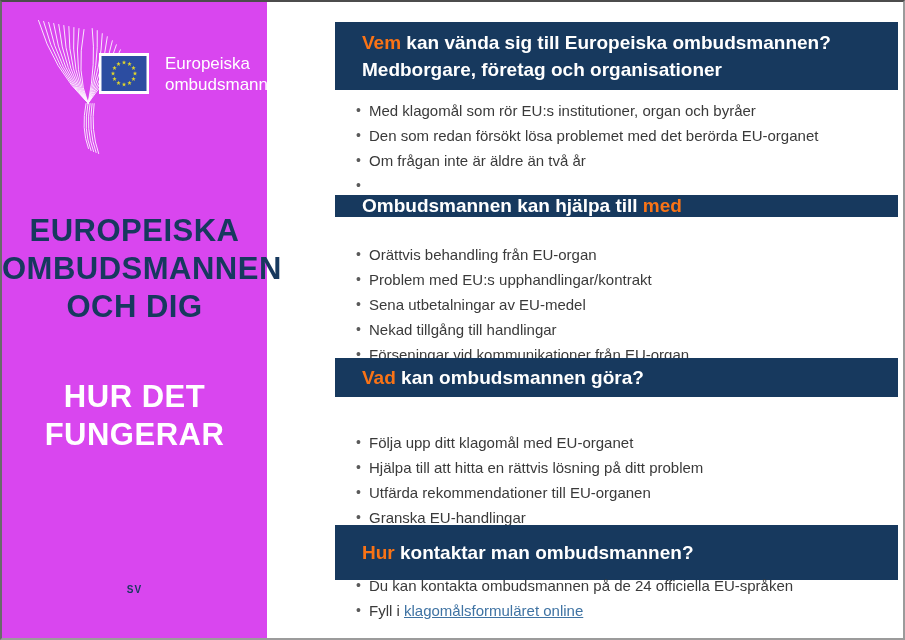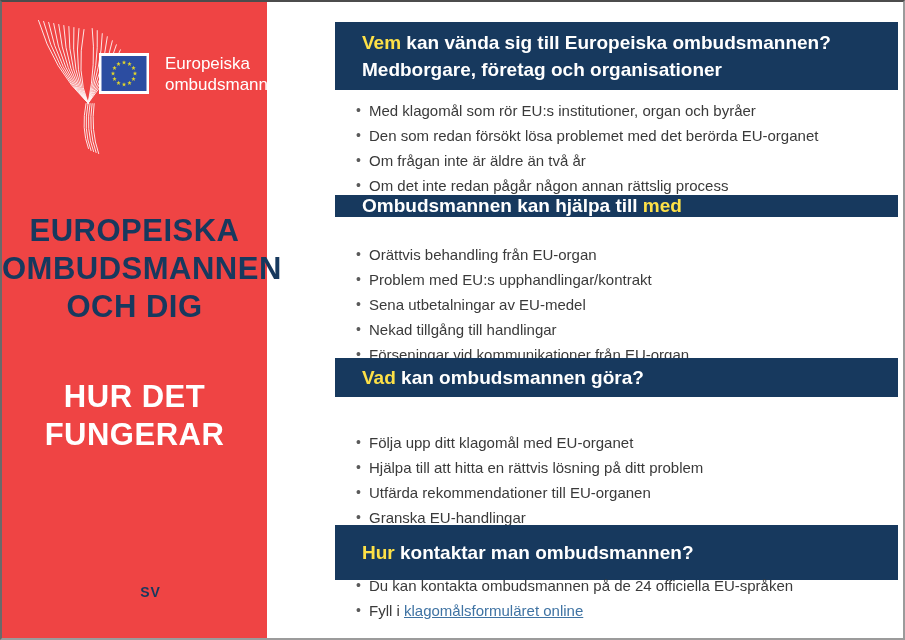--- a/index.html
+++ b/index.html
@@ -12,54 +12,54 @@
     width:905px; height:640px;
     background:#ffffff;
     border:2px solid #9b9b9b;
     border-top-color:#4c4c4c;
     border-left-color:#6a6a6a;
     overflow:hidden;
   }
   
   .sidebar {
     position:absolute; left:0; top:0; width:265px; height:100%;
-    background:#ef4444;
+    background:#d946ef;
   }
   .feather { position:absolute; left:33px; top:14px; width:92px; height:142px; }
   .flag    { position:absolute; left:97px; top:51px; width:50px; height:41px; }
   .logo-text {
     position:absolute; left:163px; top:51px;
     color:#ffffff; font-size:17px; line-height:21px; font-weight:400;
   }
   .side-title {
     position:absolute; left:0; top:210px; width:100%;
     text-align:center; color:#17395E;
     font-size:31px; line-height:38px; font-weight:bold;
     letter-spacing:0.5px;
   }
   .side-subtitle {
     position:absolute; left:0; top:376px; width:100%;
     text-align:center; color:#ffffff;
     font-size:31px; line-height:38px; font-weight:bold;
     letter-spacing:0.5px;
   }
   .lang-code {
-    position:absolute; left:16px; top:582px; width:100%;
+    position:absolute; left:0; top:582px; width:100%;
     text-align:center; color:#17395E;
-    font-size:14px; font-weight:bold; letter-spacing:1px;
+    font-size:10px; font-weight:bold; letter-spacing:1px;
   }
   
   .content { position:absolute; left:320px; top:0; right:0; bottom:0; background:#ffffff; }
   .bar {
     position:absolute; left:13px; right:5px;
     background:#17395E; color:#ffffff;
     font-size:19px; font-weight:bold;
     padding-left:27px;
   }
-  .bar .acc { color:#fde047;margin-top:13px; }
+  .bar .acc { color:#f97316;margin-top:13px; }
   .bar.two-line { line-height:27px; padding-top:7px; }
   .bar.one-line { display:flex; align-items:center; }
   .blist {
     position:absolute; left:13px; right:5px;
     list-style:none;
   }
   .blist li {
     font-size:15px; line-height:25px; color:#3A3A3A;
     padding-left:34px; position:relative;
   }
@@ -148,21 +148,21 @@
   <div class="content">
 
     <div class="bar two-line" style="top:20px;height:68px;">
       <div><span class="acc">Vem</span><span> kan vända sig till Europeiska ombudsmannen?</span></div>
       <div>Medborgare, företag och organisationer</div>
     </div>
     <ul class="blist" style="top:96px;">
       <li><span class="blt">•</span><span>Med klagomål som rör EU:s institutioner, organ och byråer</span></li>
       <li><span class="blt">•</span><span>Den som redan försökt lösa problemet med det berörda EU-organet</span></li>
       <li><span class="blt">•</span><span>Om frågan inte är äldre än två år</span></li>
-      <li><span class="blt">•</span><span>Om det inte redan pågår någon annan rättslig process</span></li>
+      <li><span class="blt">•</span></li>
     </ul>
 
     <div class="bar one-line" style="top:193px;height:22px;">
       <div><span>Ombudsmannen kan hjälpa till </span><span class="acc">med</span></div>
     </div>
     <ul class="blist" style="top:240px;">
       <li><span class="blt">•</span><span>Orättvis behandling från EU-organ</span></li>
       <li><span class="blt">•</span><span>Problem med EU:s upphandlingar/kontrakt</span></li>
       <li><span class="blt">•</span><span>Sena utbetalningar av EU-medel</span></li>
       <li><span class="blt">•</span><span>Nekad tillgång till handlingar</span></li>

